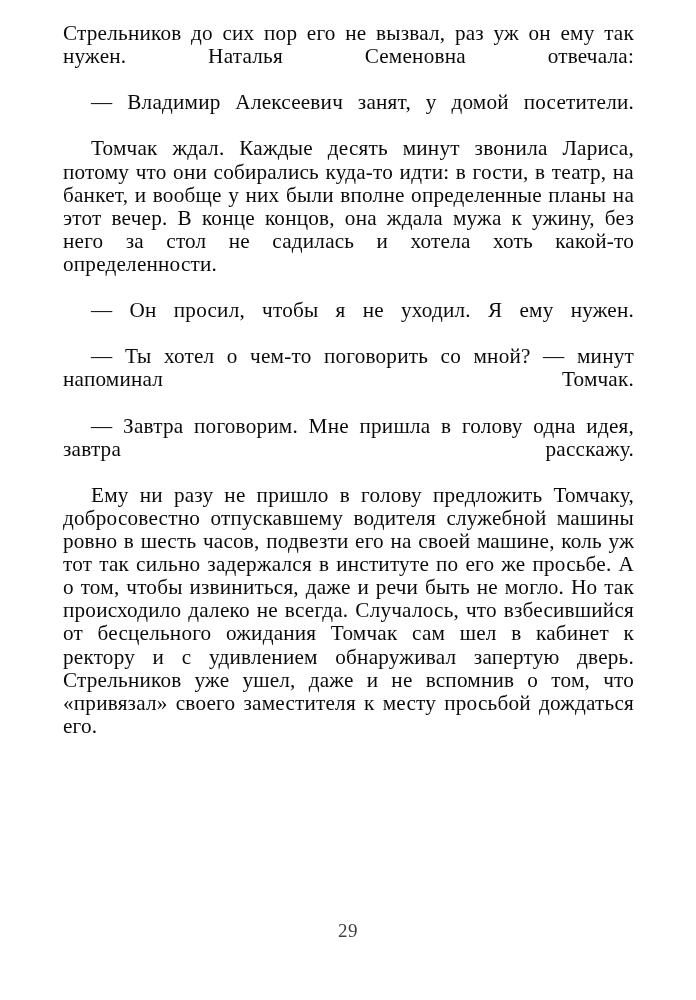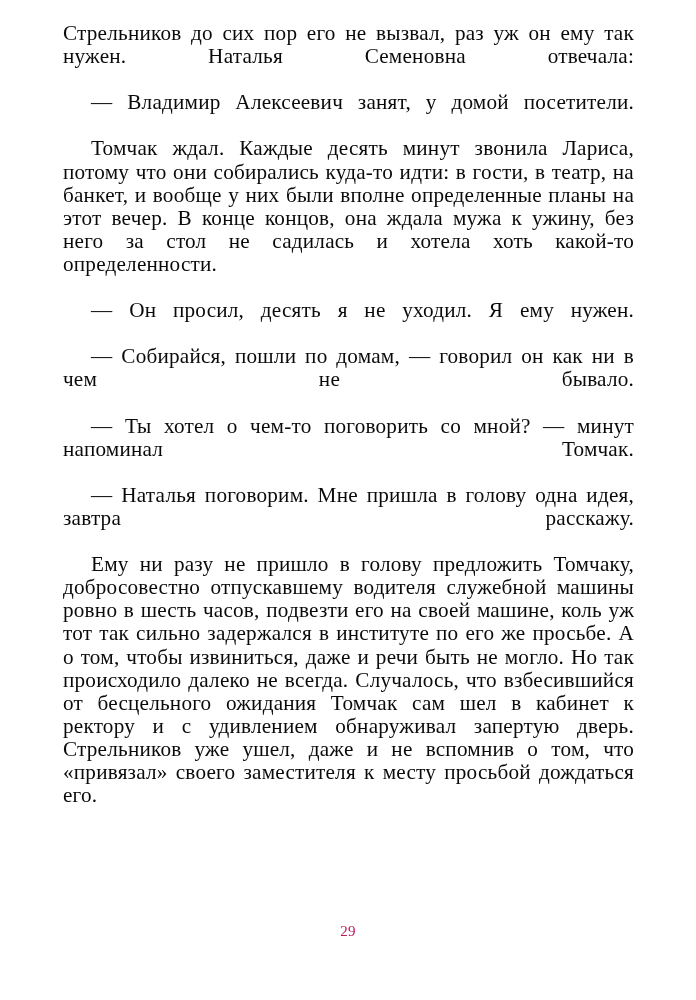--- a/index.html
+++ b/index.html
@@ -58,40 +58,39 @@
 
   .page-number-wrap {
     position: absolute;
     left: 0;
     top: 920px;
     width: 696px;
     text-align: center;
   }
 
   .page-number {
-    font-size: 15px;
+    font-size: 19px;
     line-height: 22px;
-    color: #be185d;
+    color: #404040;
     letter-spacing: 0.02em;
   }
 </style>
 </head>
 <body>
 
 <div class="page">
 
   <div class="text-block">
 
     <p class="para no-indent">Стрельников до сих пор его не вызвал, раз уж он ему так нужен. Наталья Семеновна отвечала:</p>
     <p class="para">— Владимир Алексеевич занят, у домой посетители.</p>
     <p class="para">Томчак ждал. Каждые десять минут звонила Лариса, потому что они собирались куда-то идти: в гости, в театр, на банкет, и вообще у них были вполне определенные планы на этот вечер. В конце концов, она ждала мужа к ужину, без него за стол не садилась и хотела хоть какой-то определенности.</p>
-    <p class="para">— Он просил, десять я не уходил. Я ему нужен.</p>
-    <p class="para">— Собирайся, пошли по домам, — говорил он как ни в чем не бывало.</p>
+    <p class="para">— Он просил, чтобы я не уходил. Я ему нужен.</p>
     <p class="para">— Ты хотел о чем-то поговорить со мной? — минут напоминал Томчак.</p>
-    <p class="para">— Наталья поговорим. Мне пришла в голову одна идея, завтра расскажу.</p>
+    <p class="para">— Завтра поговорим. Мне пришла в голову одна идея, завтра расскажу.</p>
     <p class="para">Ему ни разу не пришло в голову предложить Томчаку, добросовестно отпускавшему водителя служебной машины ровно в шесть часов, подвезти его на своей машине, коль уж тот так сильно задержался в институте по его же просьбе. А о том, чтобы извиниться, даже и речи быть не могло.  Но так происходило далеко не всегда. Случалось, что взбесившийся от бесцельного ожидания Томчак сам шел в кабинет к ректору и с удивлением обнаруживал запертую дверь. Стрельников уже ушел, даже и не вспомнив о том, что «привязал» своего заместителя к месту просьбой дождаться его.</p>
 
   </div>
 
   <div class="page-number-wrap">
     <span class="page-number">29</span>
   </div>
 
 </div>
 

